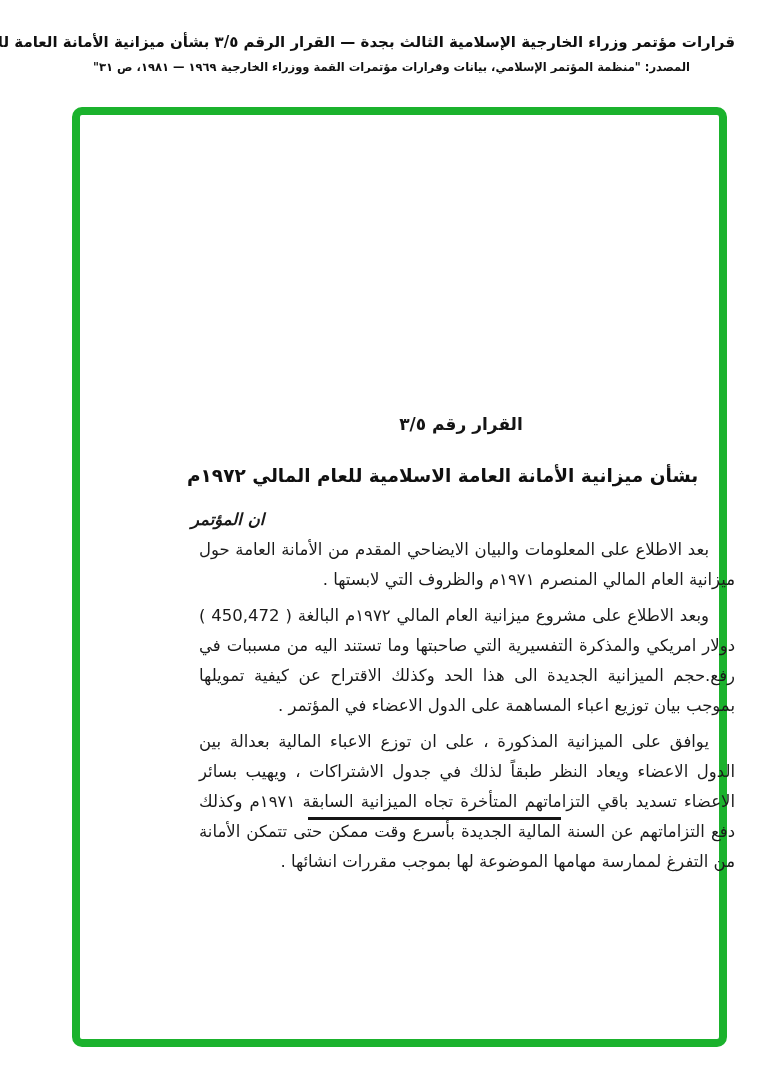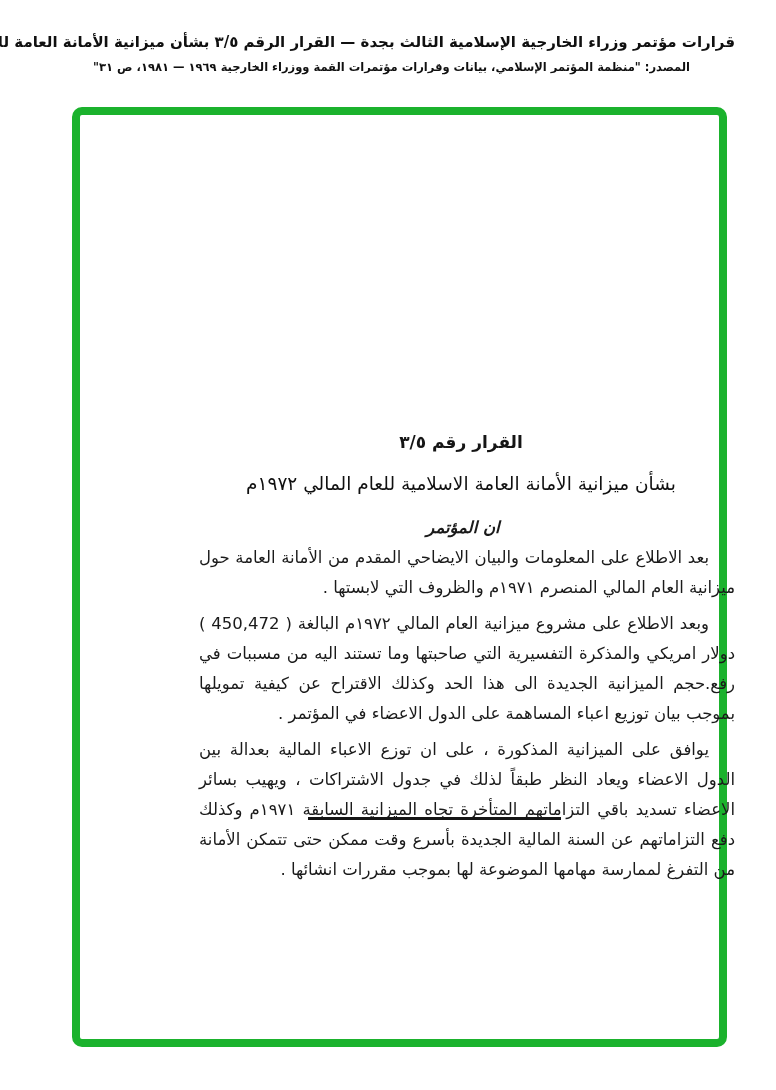--- a/index.html
+++ b/index.html
@@ -50,45 +50,45 @@
     top: 107px;
     width: 639px;   
     height: 924px;  
     border: 8px solid #1bb22d;
     border-radius: 10px;
     background: #ffffff;
   }
   
   .content {
     position: absolute;
-    top: 315px;
+    top: 297px;
     left: 107px;
     width: 548px;
     direction: rtl;
   }
   .doc-title {
     font-size: 17px;
     font-weight: 700;
     text-align: center;
     line-height: 24px;
     color: #151515;
   }
   .doc-subtitle {
     font-size: 18.5px;
-    font-weight: 400;
-    text-align: center;
+    font-weight: 700;
+    text-align: left;
     line-height: 26px;
-    margin-top: 17px;
+    margin-top: 27px;
     color: #101010;
   }
   .doc-opening {
     font-size: 16.5px;
     font-weight: 700;
     font-style: italic;
-    text-align: center;
+    text-align: left;
     margin-top: 21px;
     padding-left: 4px;
     color: #1a1a1a;
   }
   p.doc-para {
     font-size: 16.5px;
     line-height: 30px;
     margin: 6px 0 0 12px;
     text-indent: 26px;
     text-align: justify;

